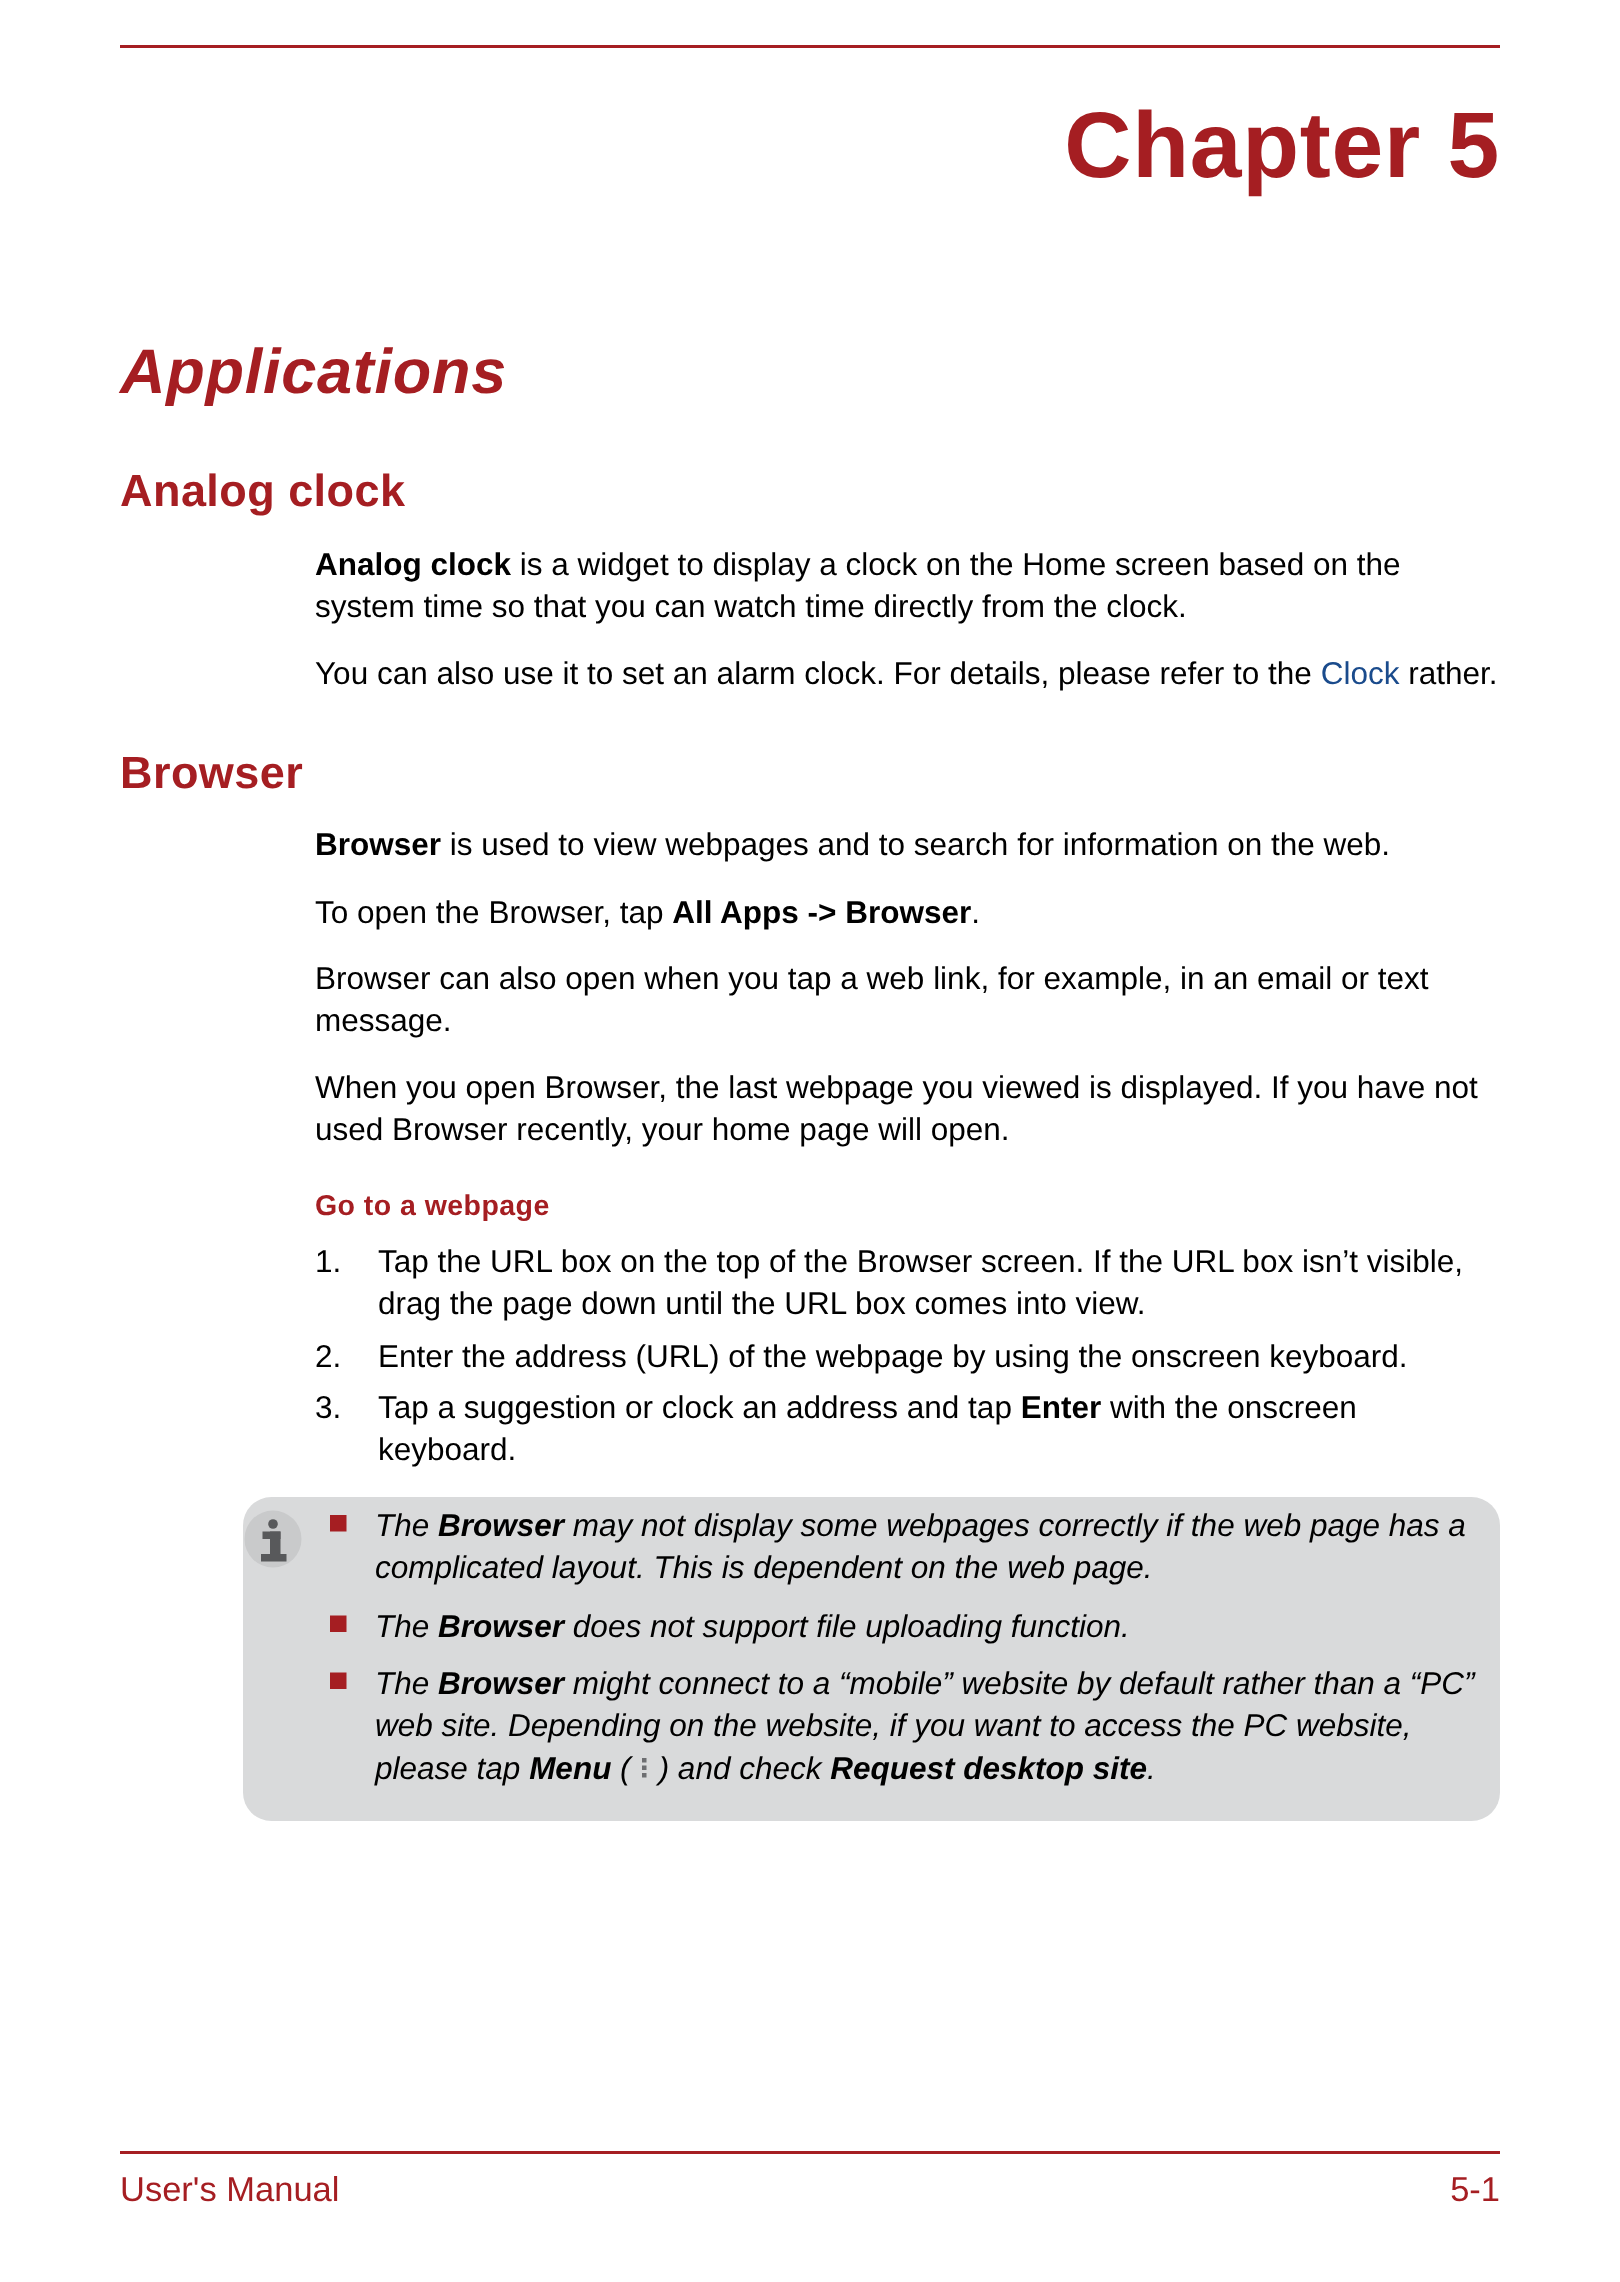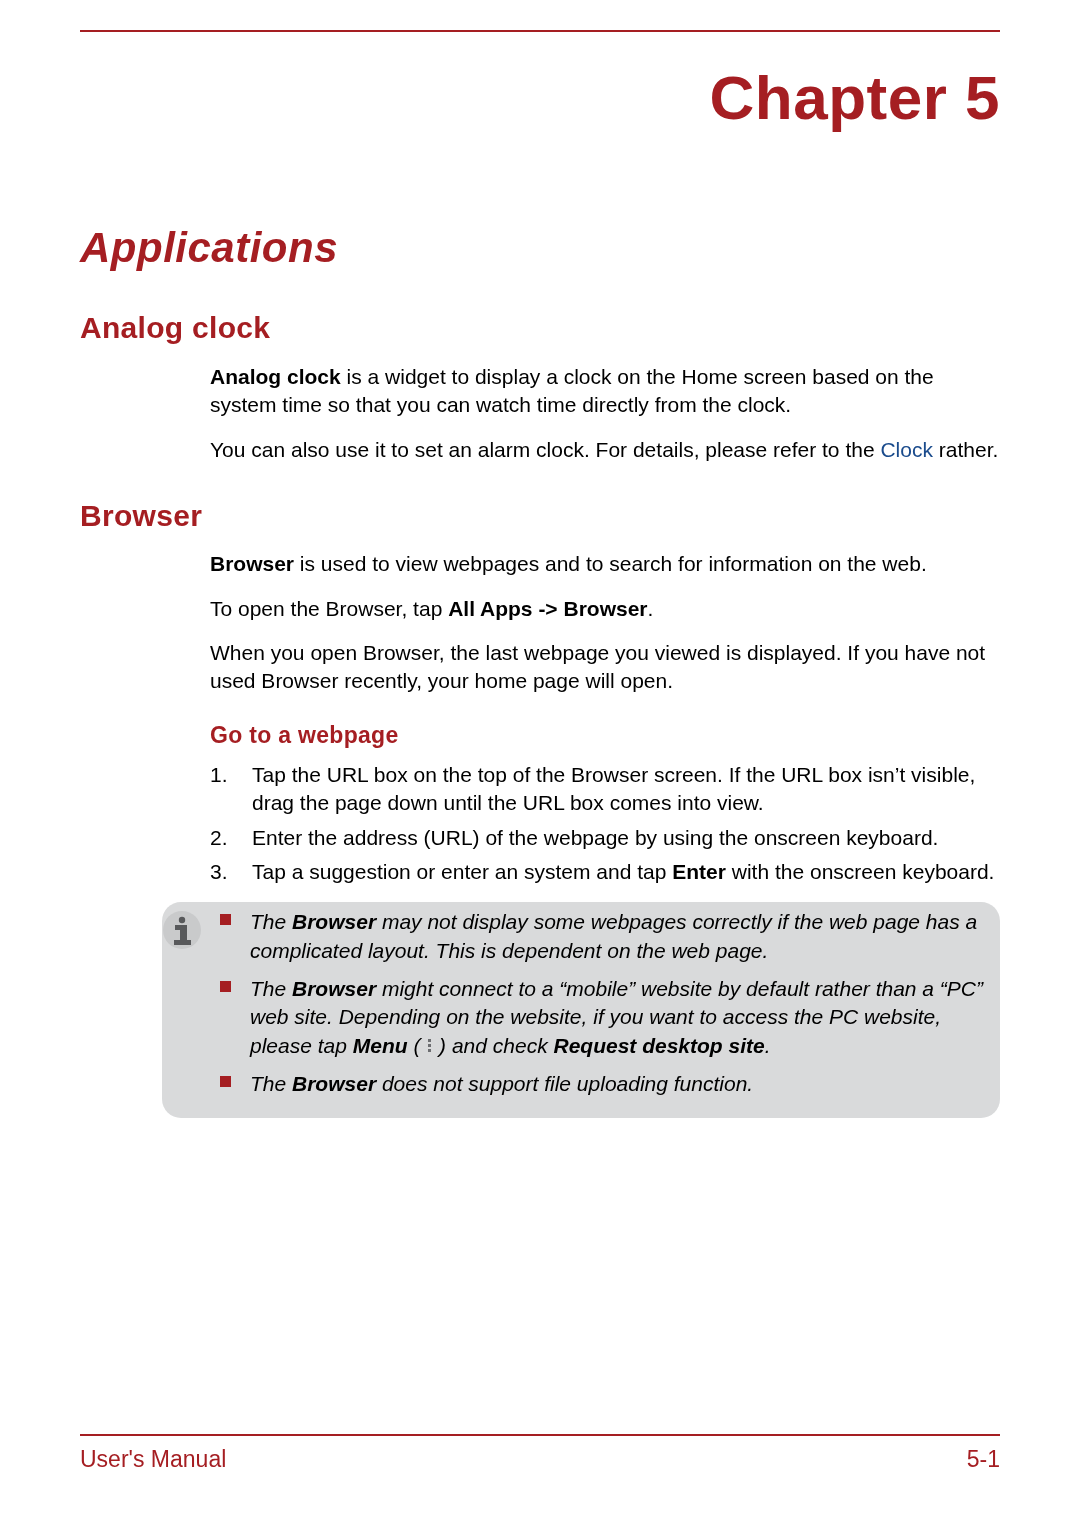--- a/index.html
+++ b/index.html
@@ -44,21 +44,21 @@
   }
   h2.subsection {
     color:var(--accent);
     font-size:30px;
     font-weight:900;
     margin:32px 0 14px 0;
     letter-spacing:0.3px;
   }
   h3.subsubsection {
     color:var(--accent);
-    font-size:23px;
+    font-size:19px;
     font-weight:900;
     margin:24px 0 10px 130px;
     letter-spacing:0.3px;
   }
   .body-indent { margin-left:130px; }
   .para { margin:0 0 16px 0; }
   a.link { color:var(--link-blue); text-decoration:none; }
   .bold { font-weight:700; }
 
   ol.steps {
@@ -153,56 +153,57 @@
   </div>
 
   <h2 class="subsection">Browser</h2>
   <div class="body-indent">
     <p class="para">
       <span class="bold">Browser</span><span> is used to view webpages and to search for information on the web.</span>
     </p>
     <p class="para">
       <span>To open the Browser, tap </span><span class="bold">All Apps -&gt; Browser</span><span>.</span>
     </p>
+    <p class="para">Browser can also open when you tap a web link, for example, in an email or text message.</p>
     <p class="para">When you open Browser, the last webpage you viewed is displayed. If you have not used Browser recently, your home page will open.</p>
   </div>
 
   <h3 class="subsubsection">Go to a webpage</h3>
   <ol class="steps">
     <li>Tap the URL box on the top of the Browser screen. If the URL box isn’t visible, drag the page down until the URL box comes into view.</li>
     <li>Enter the address (URL) of the webpage by using the onscreen keyboard.</li>
     <li>
-      <span>Tap a suggestion or enter an system and tap </span><span class="bold">Enter</span><span> with the onscreen keyboard.</span>
+      <span>Tap a suggestion or clock an address and tap </span><span class="bold">Enter</span><span> with the onscreen keyboard.</span>
     </li>
   </ol>
 
   <div class="note-block">
     <span class="info-icon">
       <svg viewBox="0 0 40 40">
           <circle cx="20" cy="20" r="19" fill="#c9cacb"></circle>
           <circle cx="20" cy="10" r="3.2" fill="#58595b"></circle>
           <rect x="13" y="15" width="12" height="5" fill="#58595b"></rect>
           <rect x="18" y="15" width="7" height="18" fill="#58595b"></rect>
           <rect x="12" y="30" width="17" height="5" fill="#58595b"></rect>
         </svg>
     </span>
     <ul class="bullets">
       <li>
         <span>The </span><span class="bold">Browser</span><span> may not display some webpages correctly if the web page has a complicated layout. This is dependent on the web page.</span>
       </li>
       <li>
+        <span>The </span><span class="bold">Browser</span><span> does not support file uploading function.</span>
+      </li>
+      <li>
         <span>The </span><span class="bold">Browser</span><span> might connect to a “mobile” website by default rather than a “PC” web site. Depending on the website, if you want to access the PC website, please tap </span><span class="bold">Menu</span><span> ( </span><span class="menu-dots"><svg viewBox="0 0 7 15">
               <rect x="2" y="1" width="3" height="3" fill="#6d6e71"></rect>
               <rect x="2" y="6" width="3" height="3" fill="#6d6e71"></rect>
               <rect x="2" y="11" width="3" height="3" fill="#6d6e71"></rect>
             </svg></span><span> ) and check </span><span class="bold">Request desktop site</span><span>.</span>
       </li>
-      <li>
-        <span>The </span><span class="bold">Browser</span><span> does not support file uploading function.</span>
-      </li>
     </ul>
   </div>
 </div>
 
 <div class="footer">
   <hr class="footer-rule">
   <div class="footer-row">
     <span>User's Manual</span>
     <span>5-1</span>
   </div>

